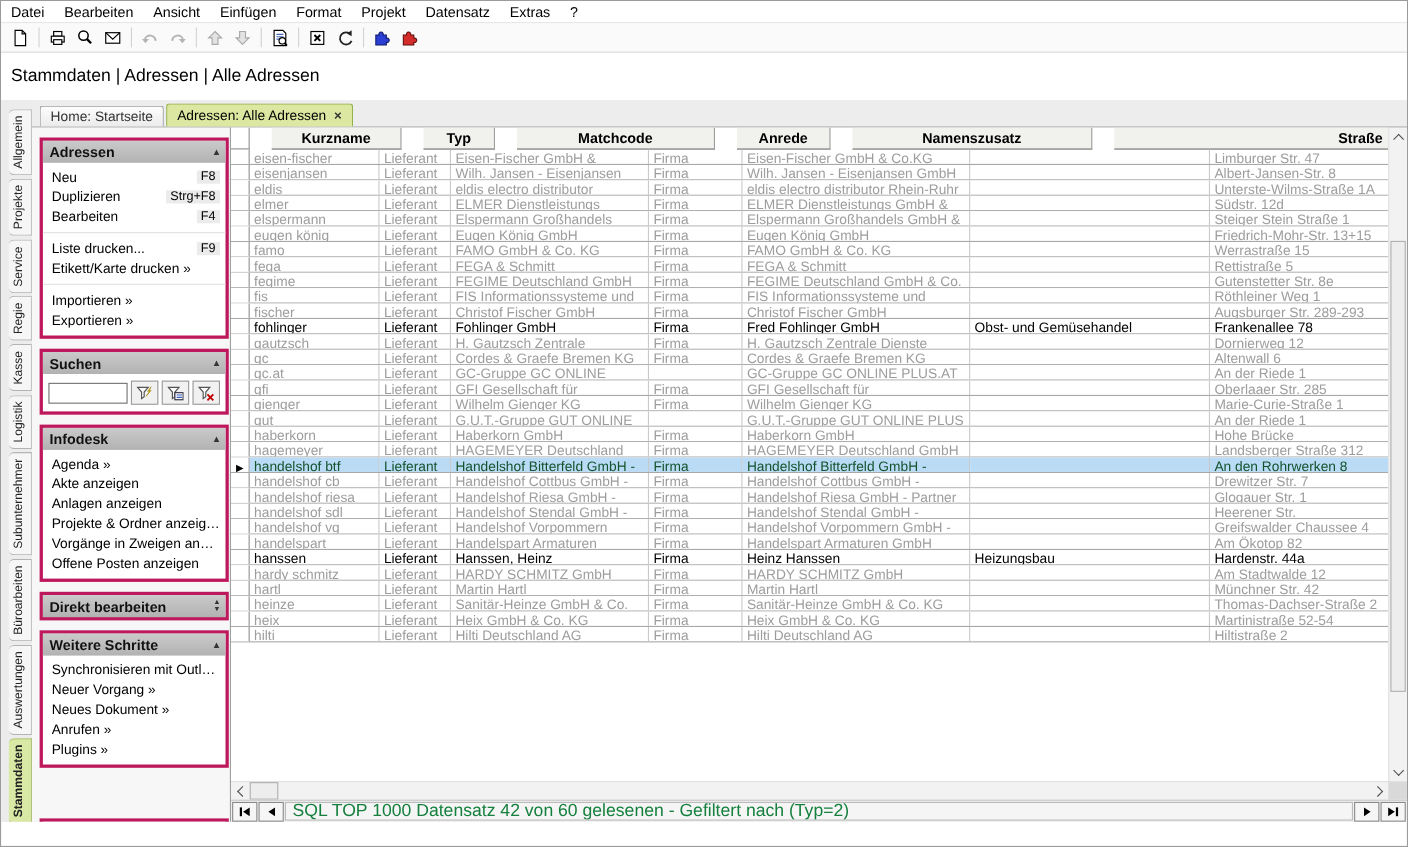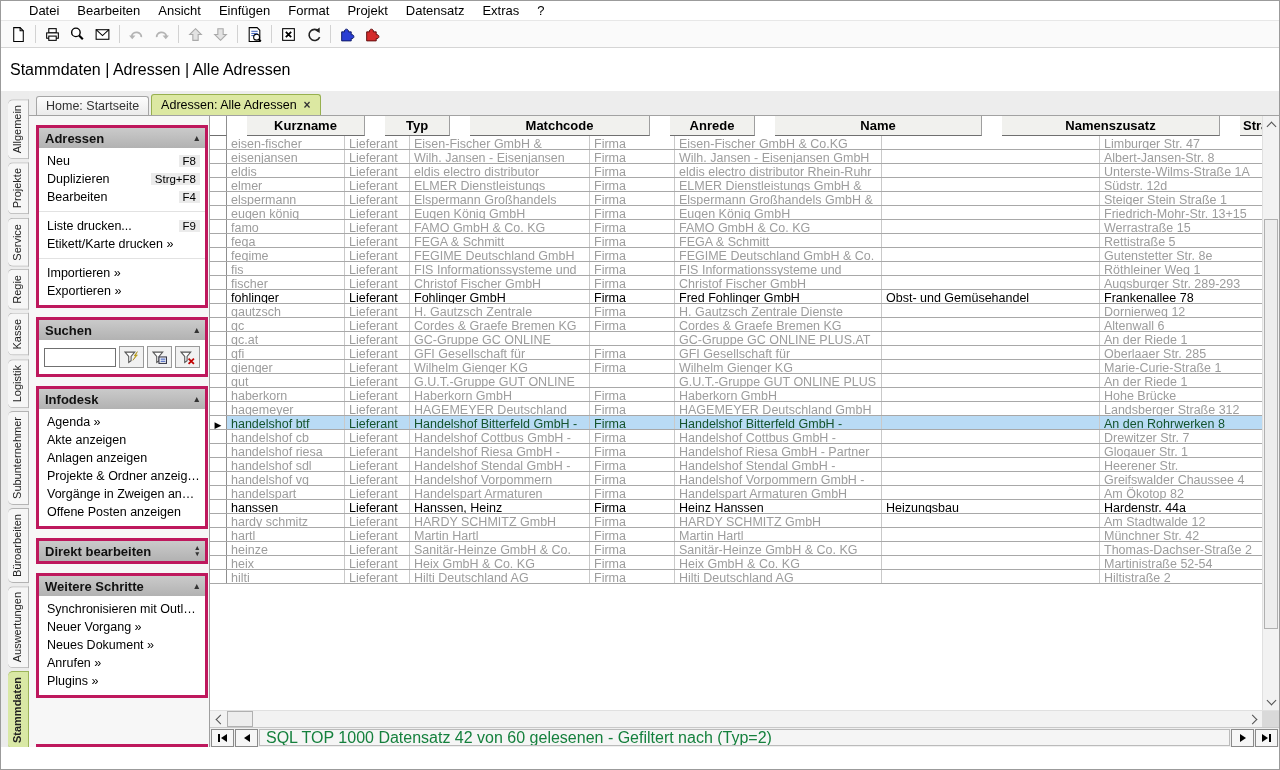--- a/index.html
+++ b/index.html
@@ -5,21 +5,21 @@
   html,body{margin:0;padding:0;background:#e8e8e8;font-family:"Liberation Sans",sans-serif;}
   .window{width:1278px;height:768px;border:1px solid #9b9b9b;background:#fff;position:relative;overflow:hidden;}
 
   
   .titlebar{height:24px;background:#fff;display:flex;align-items:center;border-bottom:1px solid #f0f0f0;}
   .appicon{width:16px;height:16px;margin-left:8px;}
   .title-text{font-size:12.5px;color:#000;margin-left:7px;flex:1;white-space:nowrap;}
   .wctl{width:44px;height:24px;display:flex;align-items:center;justify-content:center;}
 
   
-  .menubar{height:19px;background:#fff;display:flex;align-items:center;font-size:13px;color:#000;padding-left:19px;}
+  .menubar{height:19px;background:#fff;display:flex;align-items:center;font-size:13px;color:#000;padding-left:0;}
   .menu-item{padding:0 9px;height:100%;display:flex;align-items:center;cursor:default;}
 
   
   .toolbar{height:26px;background:#fafafa;border-top:1px solid #e7e7e7;border-bottom:1px solid #d5d5d5;display:flex;align-items:center;padding-left:5px;}
   .tbtn{width:25px;height:22px;display:flex;align-items:center;justify-content:center;}
   .tsep{width:1px;height:18px;background:#d2d2d2;margin:0 4px;}
 
   
   .pagetitle{height:43px;background:#fff;display:flex;align-items:center;padding-left:9px;font-size:16px;color:#000;}
 
@@ -412,21 +412,20 @@
 
         <div class="tablewrap">
           <div class="tscroll">
             <div class="tgridwrap">
               <div class="thead">
                 <div class="th c0"></div>
                 <div class="th c1">Kurzname</div>
                 <div class="th c2">Typ</div>
                 <div class="th c3">Matchcode</div>
                 <div class="th c4">Anrede</div>
-                <div class="th c5">Name</div>
                 <div class="th c6">Namenszusatz</div>
                 <div class="th c7">Straße</div>
               </div>
               <div>
 
                   <div class="trow dim">
                     <div class="tc c0"></div>
                     <div class="tc c1">eisen-fischer</div>
                     <div class="tc c2">Lieferant</div>
                     <div class="tc c3">Eisen-Fischer GmbH &amp;</div>

